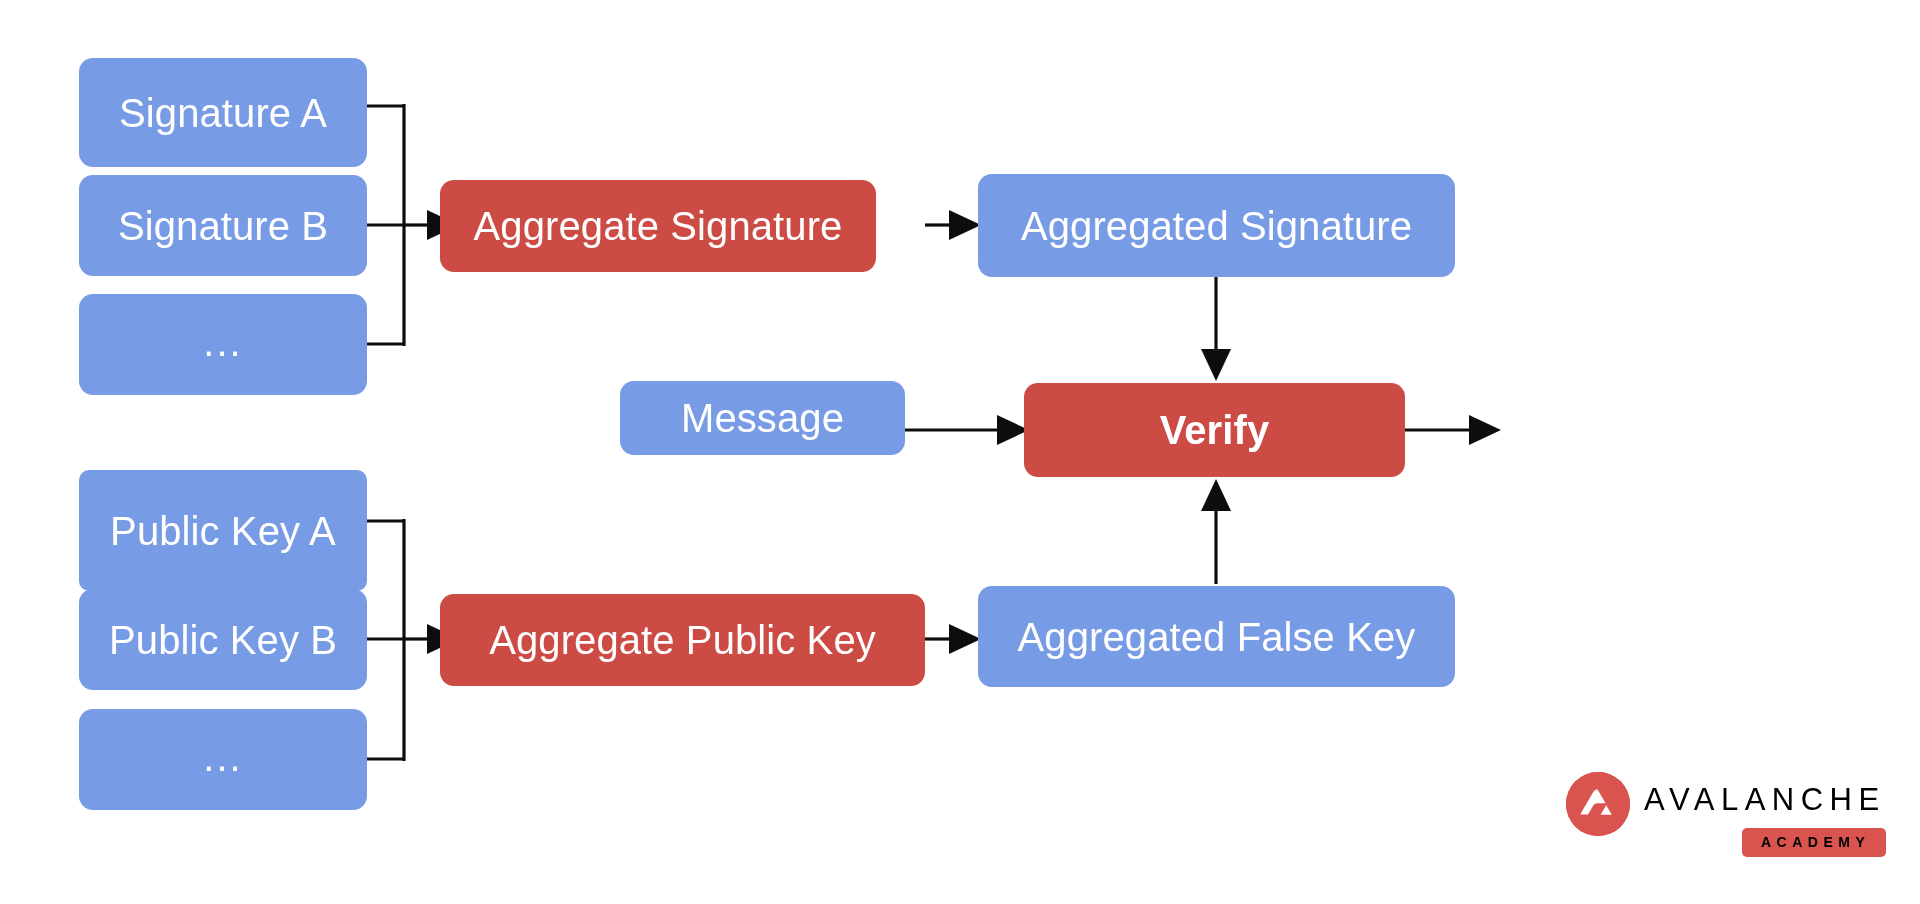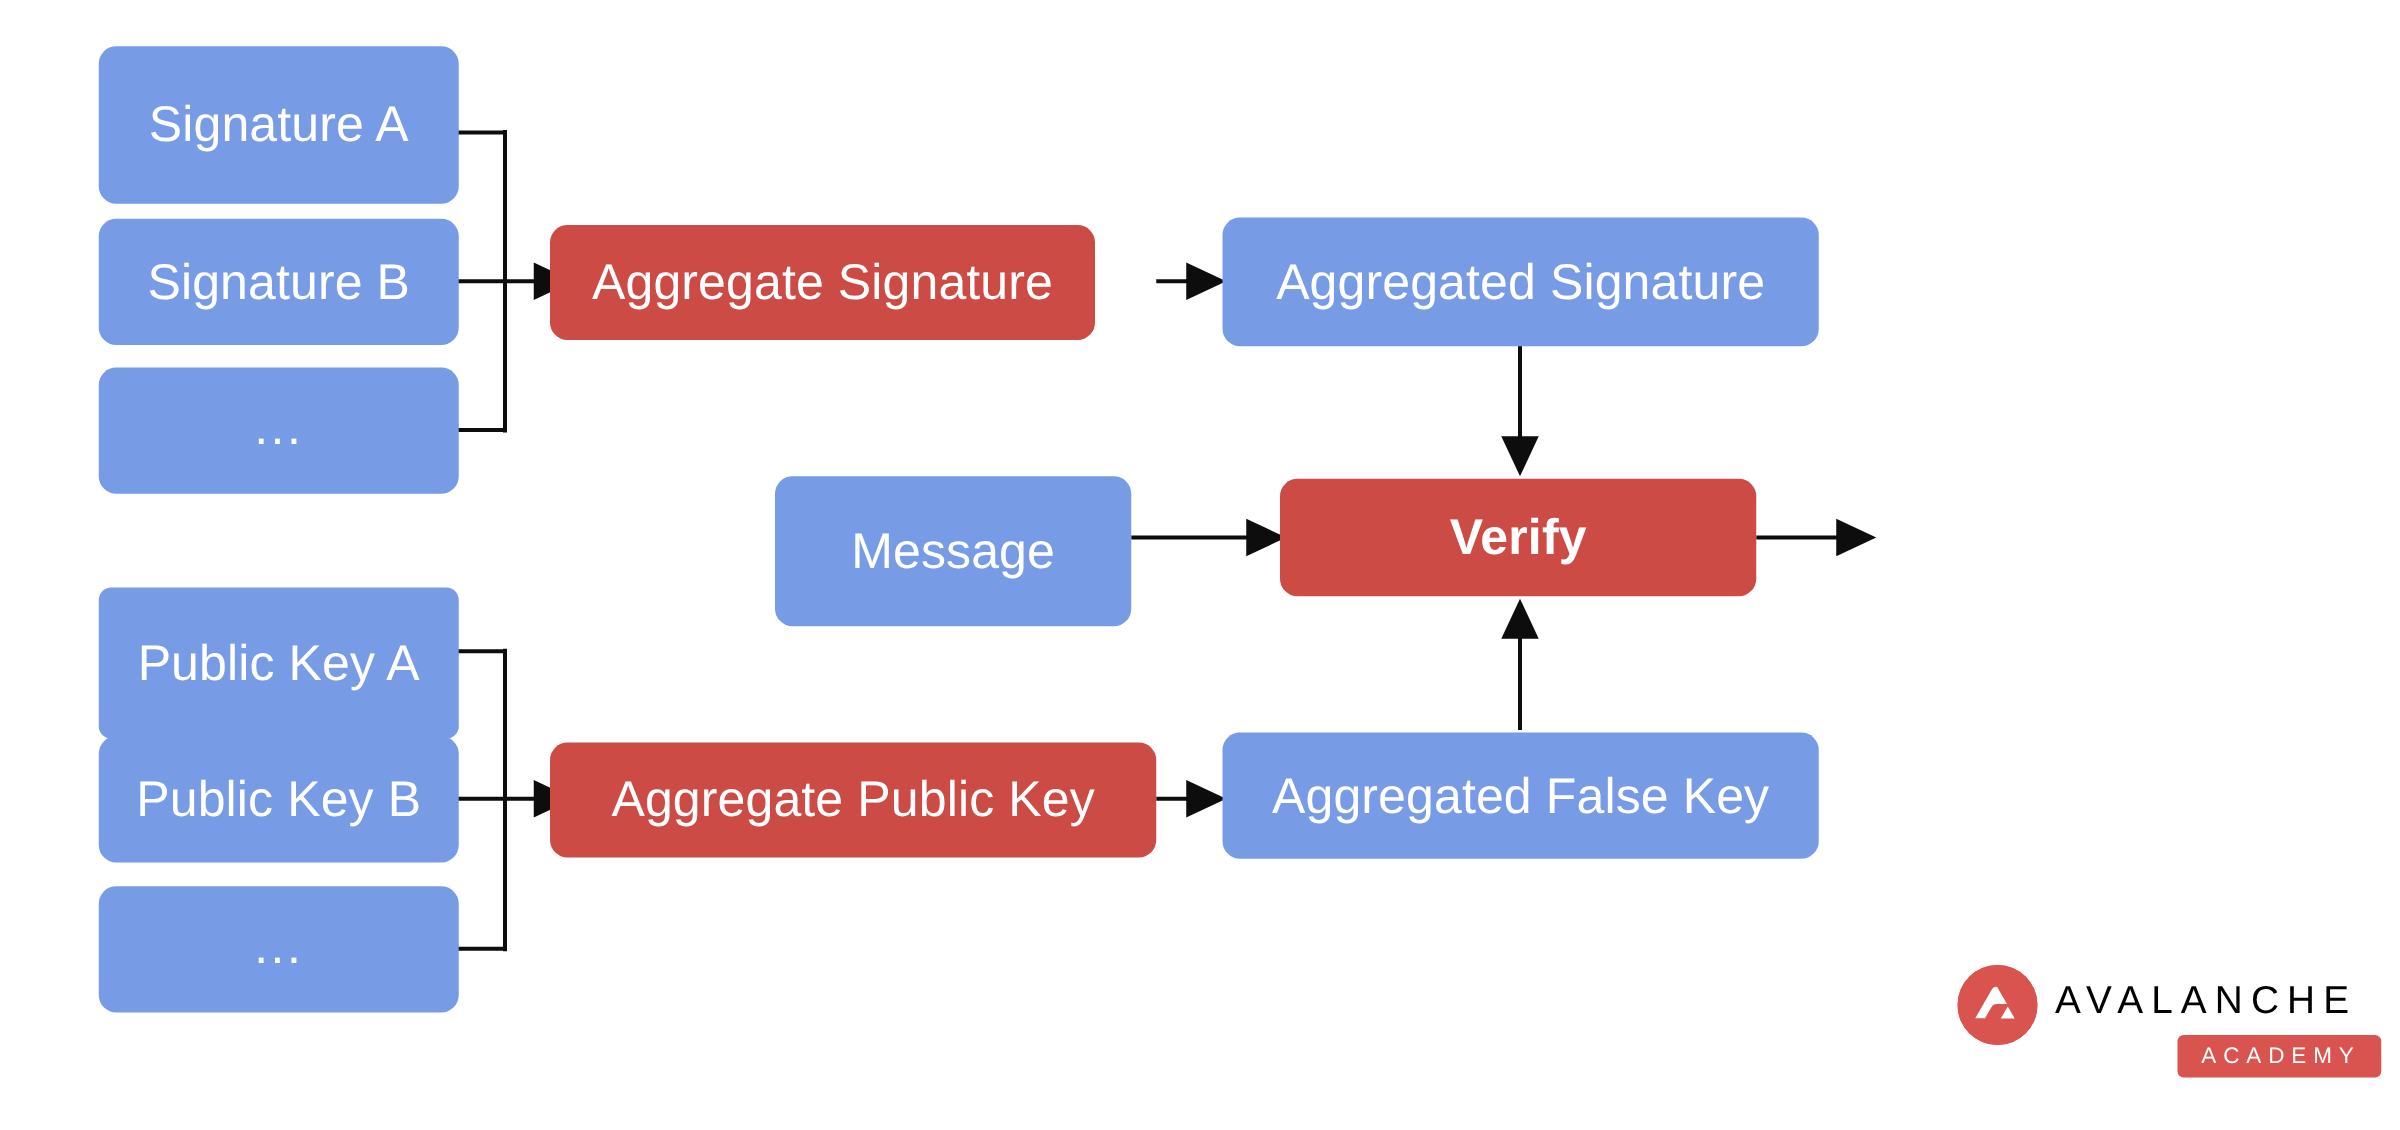--- a/index.html
+++ b/index.html
@@ -91,24 +91,24 @@
   #logo-academy-pill {
     position: absolute;
     left: 176px;
     top: 60px;
     background: #D9534F;
     border-radius: 5px;
     padding: 6px 16px 7px 19px;
   }
   #logo-academy-text {
     font-family: "Liberation Sans", sans-serif;
-    font-size: 18px;
-    font-weight: normal;
+    font-size: 14px;
+    font-weight: bold;
     letter-spacing: 5.5px;
-    color: #ffffff;
+    color: #000000;
     white-space: nowrap;
     display: block;
   }
 </style>
 </head>
 <body>
 
 <div id="canvas">
 
   <svg id="wires" viewBox="0 0 1920 904" preserveAspectRatio="none">
@@ -155,41 +155,41 @@
       <line x1="905" y1="430" x2="1000" y2="430"></line>
       <polygon class="arrowhead" points="997,415 1029,430 997,445"></polygon>
     </g>
 
     <g>
       <line x1="1405" y1="430" x2="1472" y2="430"></line>
       <polygon class="arrowhead" points="1469,415 1501,430 1469,445"></polygon>
     </g>
   </svg>
 
-  <div class="node blue" style="left:79px; top:37px; width:288px; height:126px;">Signature A</div>
+  <div class="node blue" style="left:79px; top:58px; width:288px; height:109px;">Signature A</div>
 
   <div class="node blue" style="left:79px; top:175px; width:288px; height:101px;">Signature B</div>
 
   <div class="node blue ellipsis" style="left:79px; top:294px; width:288px; height:101px;">...</div>
 
   <div class="node red" style="left:440px; top:180px; width:436px; height:92px;">Aggregate Signature</div>
 
   <div class="node blue" style="left:978px; top:174px; width:477px; height:103px;">Aggregated Signature</div>
 
   <div class="node blue" style="left:79px; top:470px; width:288px; height:121px;border-radius:10px;">Public Key A</div>
 
   <div class="node blue" style="left:79px; top:589px; width:288px; height:101px;">Public Key B</div>
 
   <div class="node blue ellipsis" style="left:79px; top:709px; width:288px; height:101px;">...</div>
 
   <div class="node red" style="left:440px; top:594px; width:485px; height:92px;">Aggregate Public Key</div>
 
   <div class="node blue" style="left:978px; top:586px; width:477px; height:101px;">Aggregated False Key</div>
 
-  <div class="node blue" style="left:620px; top:381px; width:285px; height:120px;">Message</div>
+  <div class="node blue" style="left:620px; top:381px; width:285px; height:74px;">Message</div>
 
   <div class="node red bold" style="left:1024px; top:383px; width:381px; height:94px;">Verify</div>
 
 
   <div id="logo">
     <div id="logo-mark">
       <svg width="64" height="64" viewBox="0 0 64 64" aria-hidden="true">
         <circle cx="32" cy="32" r="32" fill="#D9534F"></circle>
         <path d="M31.6 17.4 L39.6 31.2 L31.6 31.2 C29.6 31.2 28.1 32.0 27.1 33.7
                  L22.0 42.6 L14.2 42.6 L27.1 20.2 C28.7 17.4 30.4 17.4 31.6 17.4 Z" fill="#ffffff"></path>

